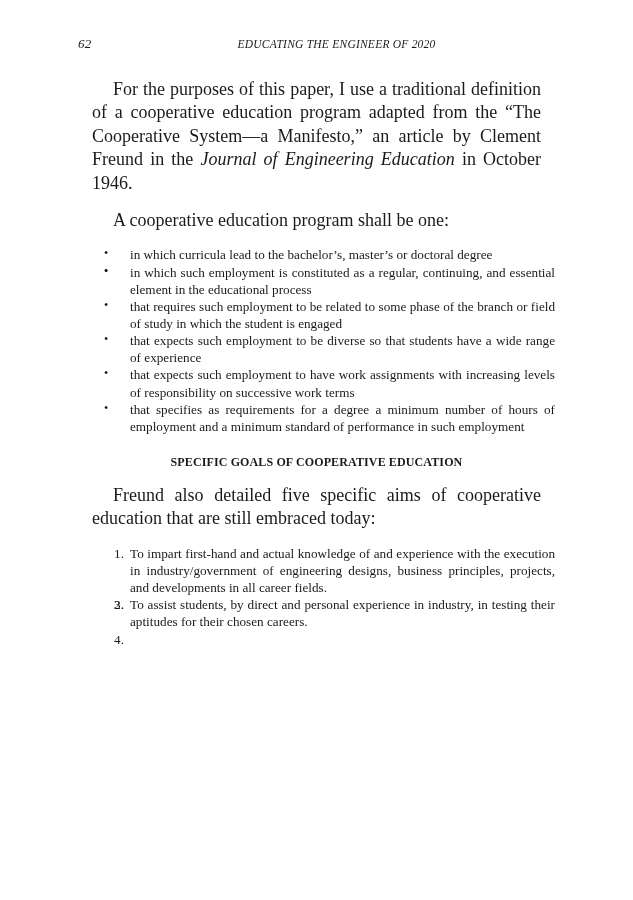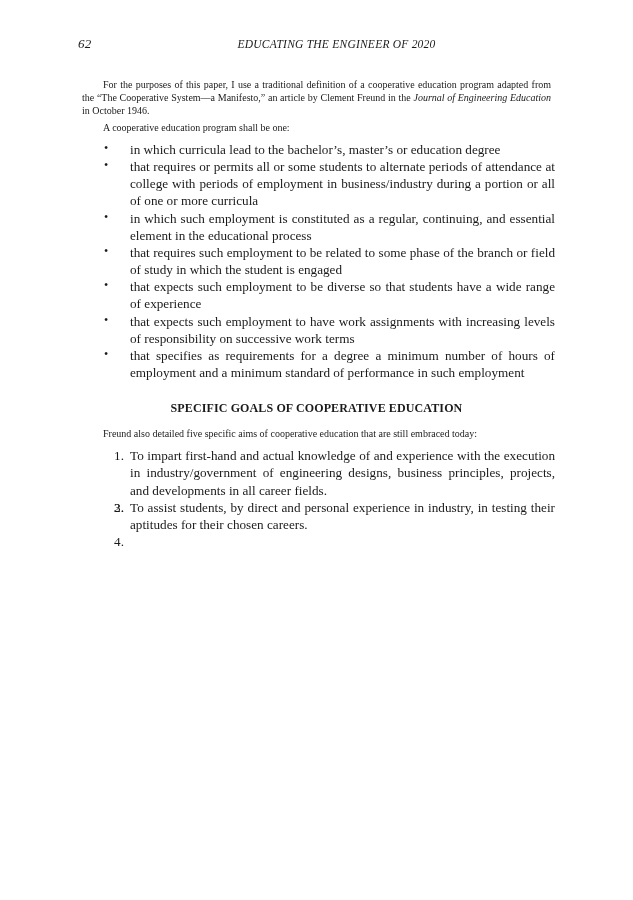--- a/index.html
+++ b/index.html
@@ -34,22 +34,22 @@
     flex: 0 0 48px;
     font-size: 13px;
     font-style: italic;
   }
   .head-title {
     flex: 1;
     text-align: center;
     padding-right: 8px;
   }
   p {
-    margin: 4px;
-    font-size: 10px;
+    margin: 14px;
+    font-size: 18px;
     line-height: 1.30;
     text-align: justify;
     text-justify: inter-word;
   }
   p.indent {
     text-indent: 21px;
   }
   .italic { font-style: italic; }
 
   ul.bullets, ol.nums {
@@ -95,22 +95,22 @@
   <div class="running-head">
     <div class="folio">62</div>
     <div class="head-title">EDUCATING THE ENGINEER OF 2020</div>
   </div>
 
   <p class="indent"><span>For the purposes of this paper, I use a traditional definition of a cooperative education program adapted from the “The Cooperative System—a Manifesto,” an article by Clement Freund in the </span><span class="italic">Journal of Engineering Education</span><span> in October 1946.</span></p>
 
   <p class="indent">A cooperative education program shall be one:</p>
 
   <ul class="bullets">
-    <li><span class="marker">•</span><span>in which curricula lead to the bachelor’s, master’s or education degree</span></li>
-    <li><span class="marker">•</span><span>that requires or permits all or some students to alternate periods of attendance at college with periods of employment in business/industry during a portion or all of one or more curricula</span></li>
+    <li><span class="marker">•</span><span>in which curricula lead to the bachelor’s, master’s or doctoral degree</span></li>
+    <li><span class="marker">•</span></li>
     <li><span class="marker">•</span><span>in which such employment is constituted as a regular, continuing, and essential element in the educational process</span></li>
     <li><span class="marker">•</span><span>that requires such employment to be related to some phase of the branch or field of study in which the student is engaged</span></li>
     <li><span class="marker">•</span><span>that expects such employment to be diverse so that students have a wide range of experience</span></li>
     <li><span class="marker">•</span><span>that expects such employment to have work assignments with increasing levels of responsibility on successive work terms</span></li>
     <li><span class="marker">•</span><span>that specifies as requirements for a degree a minimum number of hours of employment and a minimum standard of performance in such employment</span></li>
   </ul>
 
   <h2 class="section">SPECIFIC GOALS OF COOPERATIVE EDUCATION</h2>
 
   <p class="indent">Freund also detailed five specific aims of cooperative education that are still embraced today:</p>

